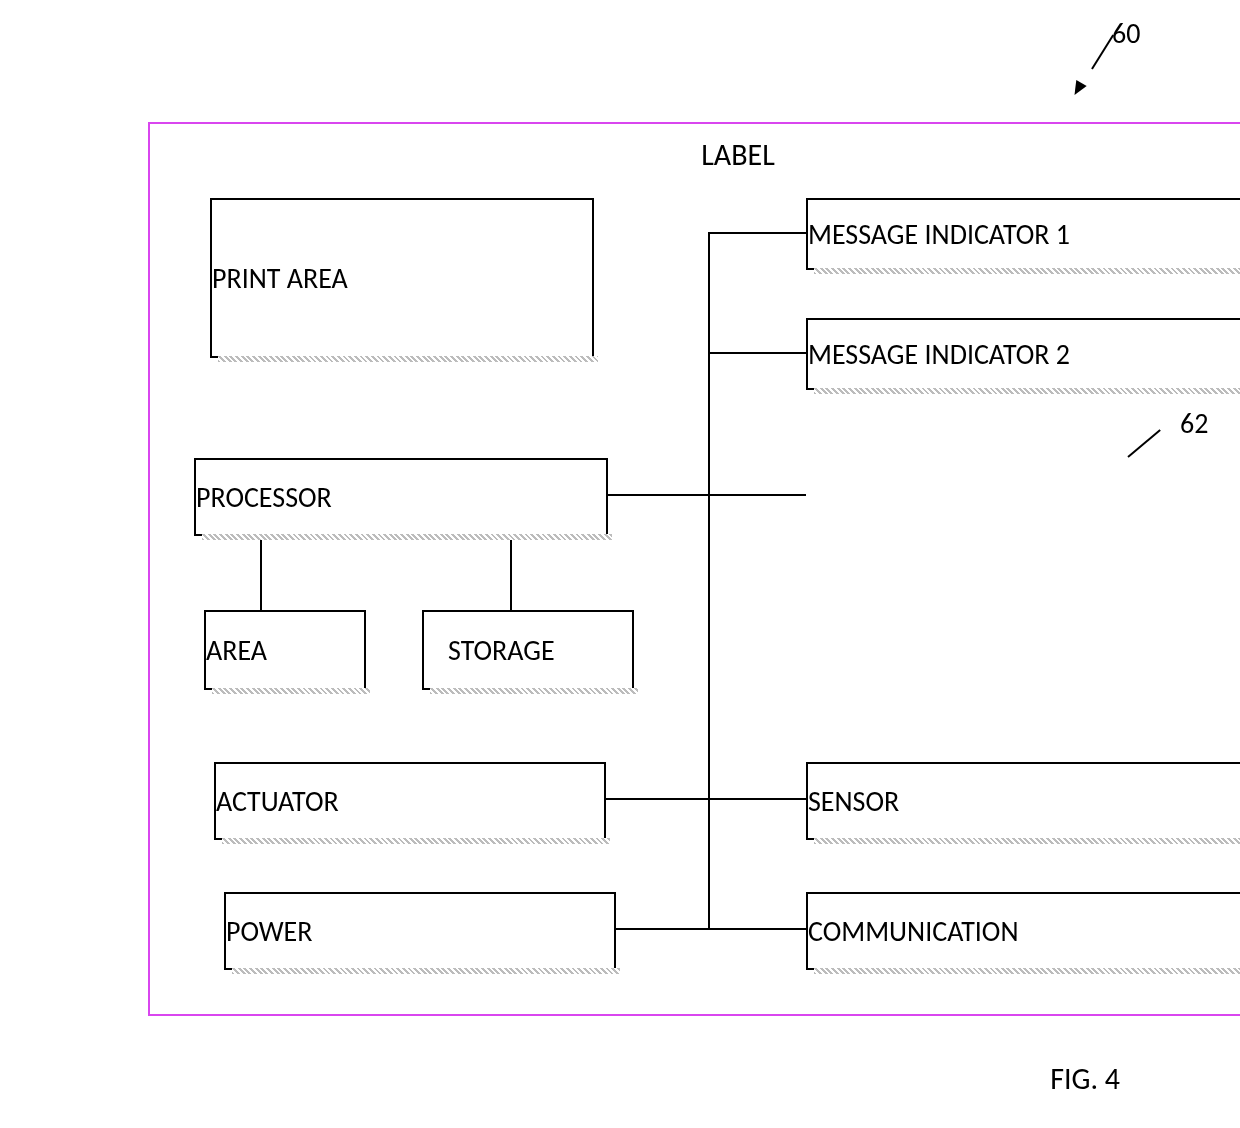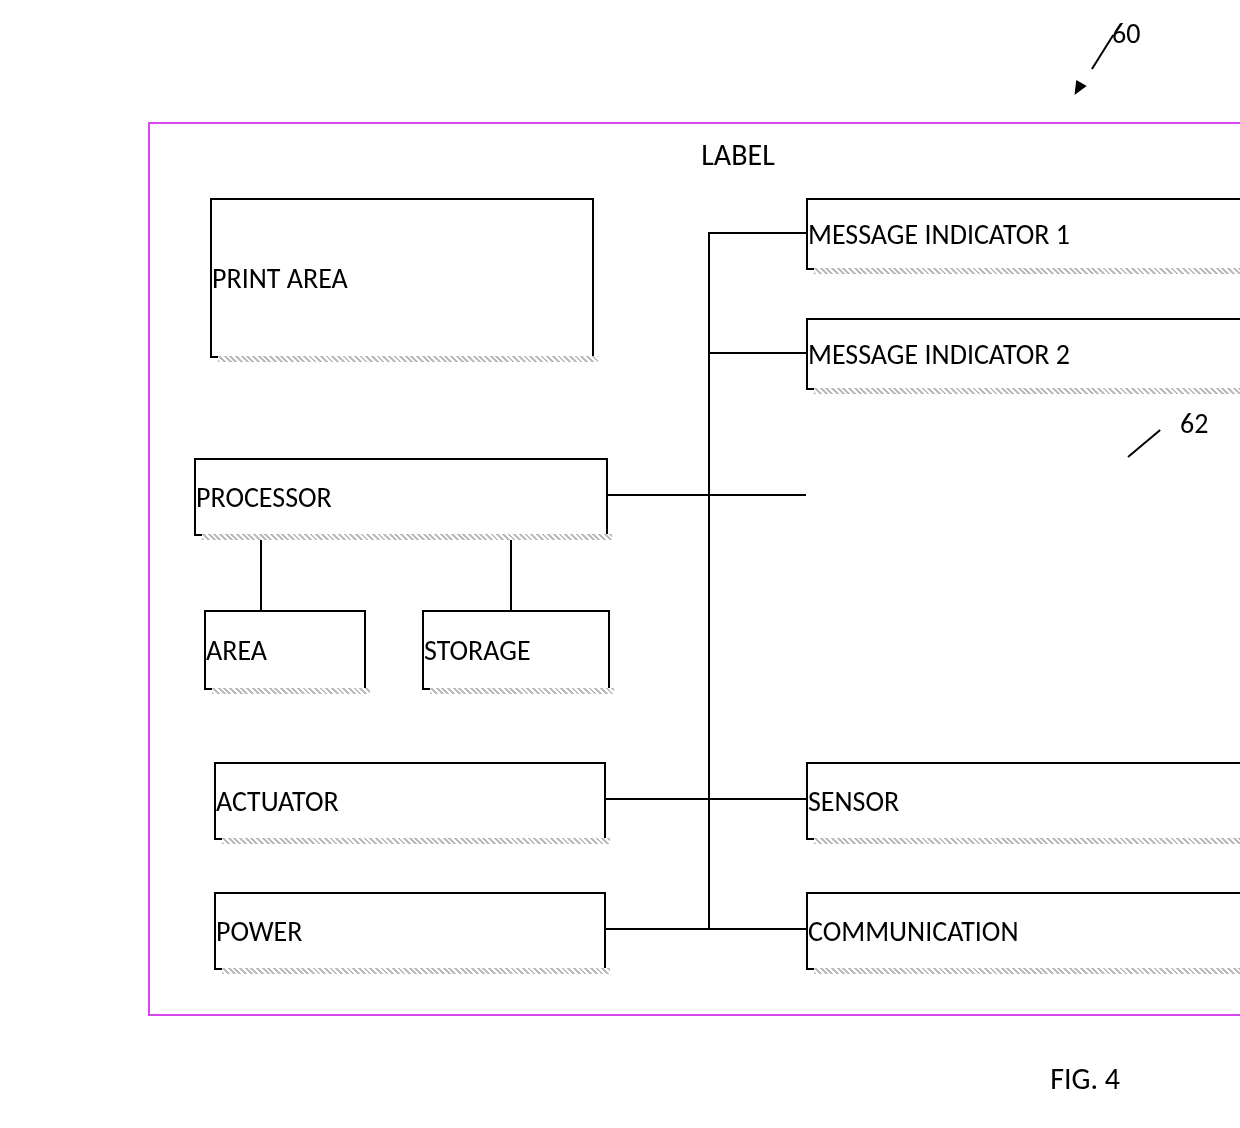--- a/index.html
+++ b/index.html
@@ -75,29 +75,29 @@
   </div>
 
   <div class="box shadow" style="left:74px;top:458px;width:410px;height:74px;">
     <span>PROCESSOR</span>
   </div>
 
   <div class="box shadow" style="left:84px;top:610px;width:158px;height:76px;">
     <span>AREA</span>
   </div>
 
-  <div class="box shadow" style="left:302px;top:610px;width:184px;height:76px;">
+  <div class="box shadow" style="left:302px;top:610px;width:184px;height:76px;padding-left:24px;">
     <span>STORAGE</span>
   </div>
 
   <div class="box shadow" style="left:94px;top:762px;width:388px;height:74px;">
     <span>ACTUATOR</span>
   </div>
 
-  <div class="box shadow" style="left:94px;top:892px;width:388px;height:74px;">
+  <div class="box shadow" style="left:104px;top:892px;width:388px;height:74px;">
     <span>POWER</span>
   </div>
 
   <div class="box shadow" style="left:686px;top:198px;width:440px;height:68px;">
     <span>MESSAGE INDICATOR 1</span>
   </div>
 
   <div class="box shadow" style="left:686px;top:318px;width:440px;height:68px;">
     <span>MESSAGE INDICATOR 2</span>
   </div>

